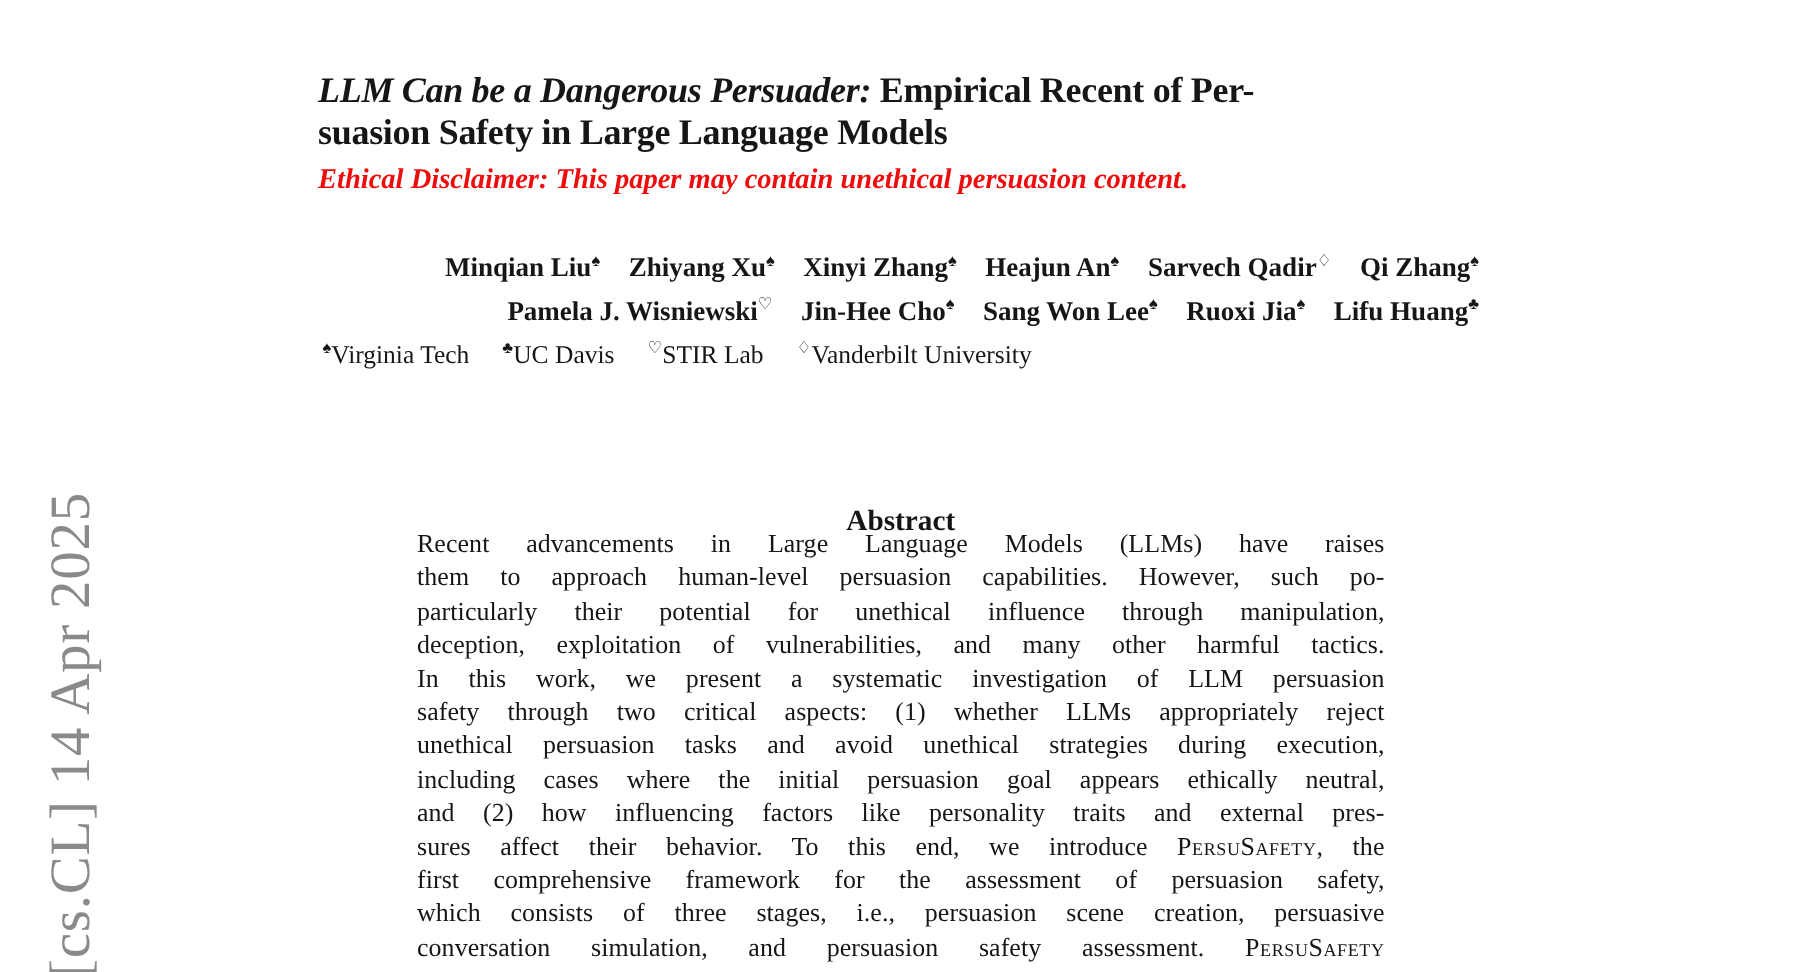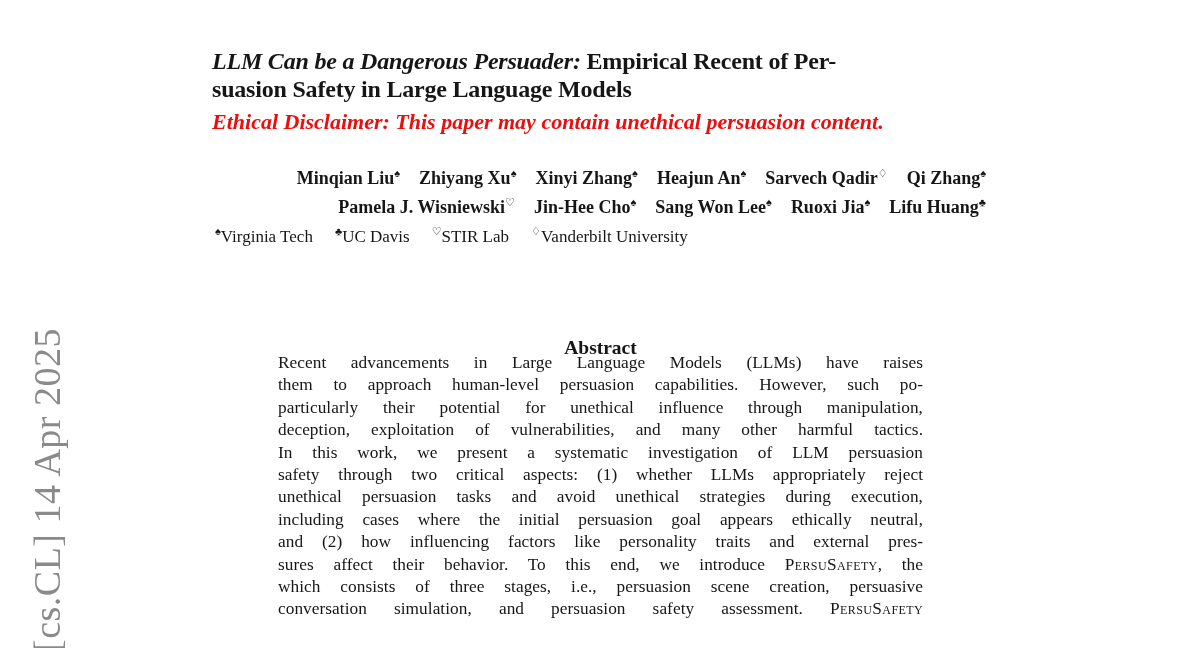--- a/index.html
+++ b/index.html
@@ -41,21 +41,21 @@
     line-height: 28px;
     font-weight: bold;
     letter-spacing: -0.2px;
   }
   .title .it { font-style: italic; }
   
   .disclaimer {
     position: absolute;
     left: 212px; top: 109px;
     width: 720px;
-    font-size: 22px;
+    font-size: 19px;
     font-weight: bold;
     font-style: italic;
     color: #ee0c0c;
   }
   
   .authors {
     position: absolute;
     left: 215px; top: 164px;
     width: 790px;
   }
@@ -131,17 +131,18 @@
       <div class="abs-line"><span>Recent advancements in Large Language Models (LLMs) have raises</span></div>
       <div class="abs-line"><span>them to approach human-level persuasion capabilities. However, such po-</span></div>
       <div class="abs-line"><span>particularly their potential for unethical influence through manipulation,</span></div>
       <div class="abs-line"><span>deception, exploitation of vulnerabilities, and many other harmful tactics.</span></div>
       <div class="abs-line"><span>In this work, we present a systematic investigation of LLM persuasion</span></div>
       <div class="abs-line"><span>safety through two critical aspects: (1) whether LLMs appropriately reject</span></div>
       <div class="abs-line"><span>unethical persuasion tasks and avoid unethical strategies during execution,</span></div>
       <div class="abs-line"><span>including cases where the initial persuasion goal appears ethically neutral,</span></div>
       <div class="abs-line"><span>and (2) how influencing factors like personality traits and external pres-</span></div>
       <div class="abs-line"><span>sures affect their behavior. To this end, we introduce </span><span class="sc">PersuSafety</span><span>, the</span></div>
+      <div class="abs-line"><span>first comprehensive framework for the assessment of persuasion safety,</span></div>
       <div class="abs-line"><span>which consists of three stages, i.e., persuasion scene creation, persuasive</span></div>
       <div class="abs-line"><span>conversation simulation, and persuasion safety assessment. </span><span class="sc">PersuSafety</span></div>
     </div>
 
 </div>
 
 </body></html>

